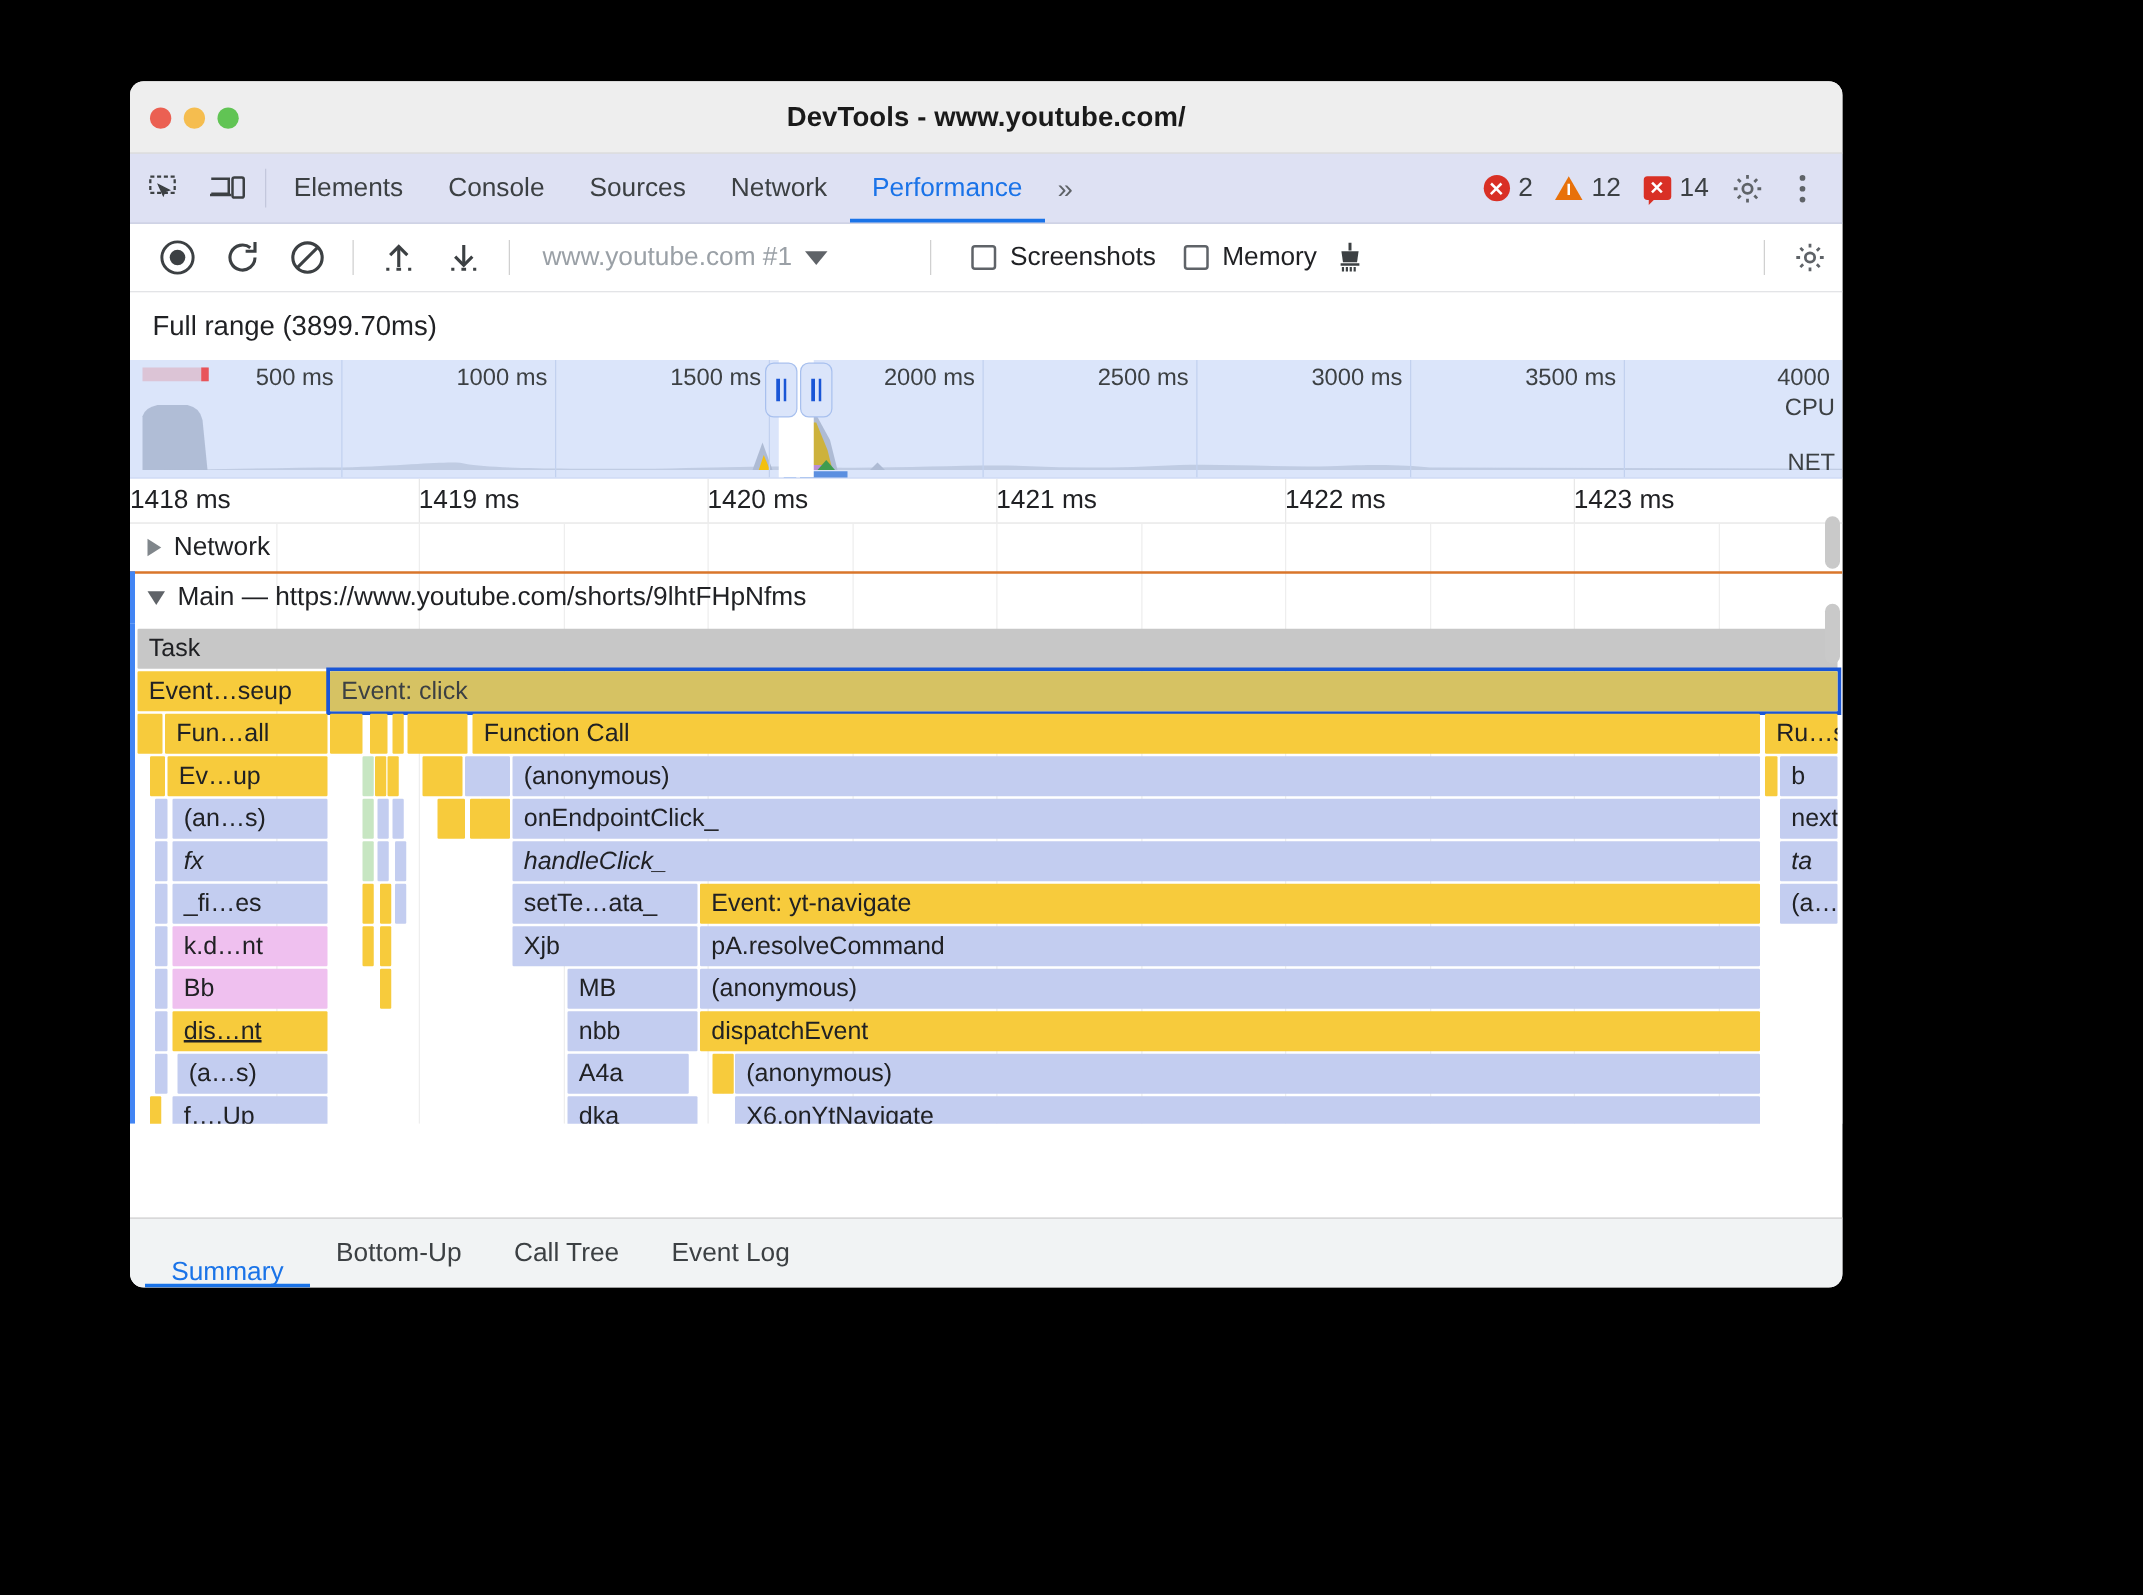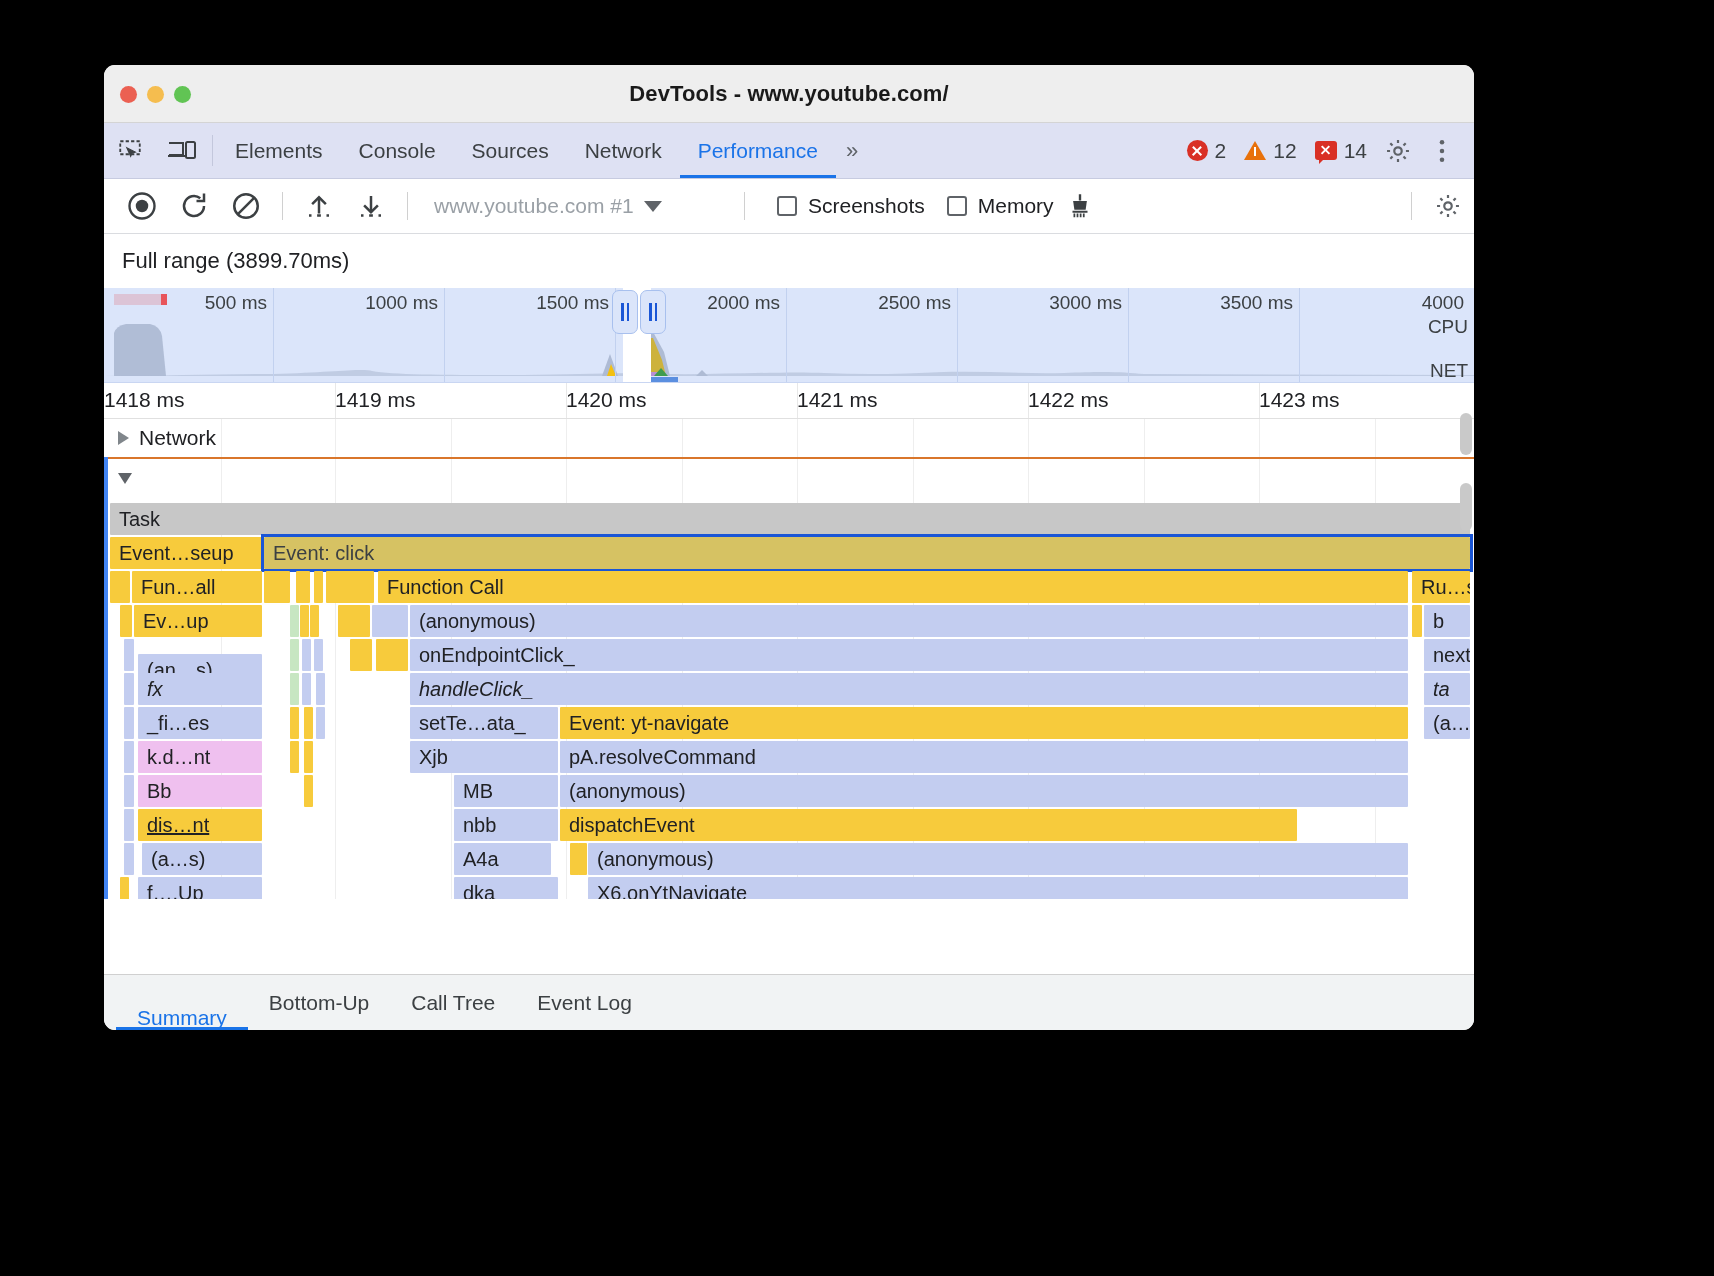--- a/index.html
+++ b/index.html
@@ -420,20 +420,21 @@
 
     <div class="grp-row" style="height:38px">
       <span class="tri-right"></span>
       <span>Network</span>
     </div>
     <div class="net-divider" style="top:38px"></div>
 
     <div class="grp-row" style="height:42px; padding-left:14px;">
       <span class="main-marker"></span>
       <span class="tri-down"></span>
+      <span>Main — https://www.youtube.com/shorts/9lhtFHpNfms</span>
     </div>
 
     <div id="flame-rows" style="position:absolute; left:0; right:0; top:84px; bottom:0;">
         <div style="position: absolute; left: 0px; right: 0px; top: 0px; height: 34px;">
           <div class="bar task" style="left: 6px; width: 1360px;">Task</div>
         </div>
         <div style="position: absolute; left: 0px; right: 0px; top: 34px; height: 34px;">
           <div class="bar yellow" style="left: 6px; width: 152px;">Event…seup</div>
           <div class="sel-outline" style="left: 157px; top: -3px; width: 1212px; height: 38px;"></div>
           <div class="bar yellow-dim" style="left: 160px; width: 1206px;">Event: click</div>
@@ -455,21 +456,21 @@
           <div class="bar yellow" style="left: 196px; width: 4px;"></div>
           <div class="bar yellow" style="left: 206px; width: 4px;"></div>
           <div class="bar yellow" style="left: 234px; width: 32px;"></div>
           <div class="bar blue" style="left: 268px; width: 36px;"></div>
           <div class="bar blue" style="left: 306px; width: 998px;">(anonymous)</div>
           <div class="bar yellow" style="left: 1308px; width: 10px;"></div>
           <div class="bar blue" style="left: 1320px; width: 46px;">b</div>
         </div>
         <div style="position: absolute; left: 0px; right: 0px; top: 136px; height: 34px;">
           <div class="bar blue" style="left: 20px; width: 10px;"></div>
-          <div class="bar blue" style="left: 34px; width: 124px; margin-top: 15px;">(an…s)</div>
+          <div class="bar blue" style="left: 34px; width: 124px;">(an…s)</div>
           <div class="bar green" style="left: 186px; width: 5px;"></div>
           <div class="bar blue" style="left: 198px; width: 4px;"></div>
           <div class="bar blue" style="left: 210px; width: 4px;"></div>
           <div class="bar yellow" style="left: 246px; width: 22px;"></div>
           <div class="bar yellow" style="left: 272px; width: 6px;"></div>
           <div class="bar yellow" style="left: 280px; width: 24px;"></div>
           <div class="bar blue" style="left: 306px; width: 998px;">onEndpointClick_</div>
           <div class="bar blue" style="left: 1320px; width: 46px;">next</div>
         </div>
         <div style="position: absolute; left: 0px; right: 0px; top: 170px; height: 34px; font-style: italic;">
@@ -503,21 +504,21 @@
           <div class="bar blue" style="left: 20px; width: 10px;"></div>
           <div class="bar pink" style="left: 34px; width: 124px;">Bb</div>
           <div class="bar yellow" style="left: 200px; width: 4px;"></div>
           <div class="bar blue" style="left: 350px; width: 104px;">MB</div>
           <div class="bar blue" style="left: 456px; width: 848px;">(anonymous)</div>
         </div>
         <div style="position: absolute; left: 0px; right: 0px; top: 306px; height: 34px;">
           <div class="bar blue" style="left: 20px; width: 10px;"></div>
           <div class="bar yellow" style="left: 34px; width: 124px; text-decoration: underline;">dis…nt</div>
           <div class="bar blue" style="left: 350px; width: 104px;">nbb</div>
-          <div class="bar yellow" style="left: 456px; width: 737px;">dispatchEvent</div>
+          <div class="bar yellow" style="left: 456px; width: 848px;">dispatchEvent</div>
         </div>
         <div style="position: absolute; left: 0px; right: 0px; top: 340px; height: 34px;">
           <div class="bar blue" style="left: 20px; width: 10px;"></div>
           <div class="bar blue" style="left: 38px; width: 120px;">(a…s)</div>
           <div class="bar blue" style="left: 350px; width: 97px;">A4a</div>
           <div class="bar yellow" style="left: 466px; width: 5px;"></div>
           <div class="bar yellow" style="left: 474px; width: 5px;"></div>
           <div class="bar blue" style="left: 484px; width: 820px;">(anonymous)</div>
         </div>
         <div style="position: absolute; left: 0px; right: 0px; top: 374px; height: 34px;">

